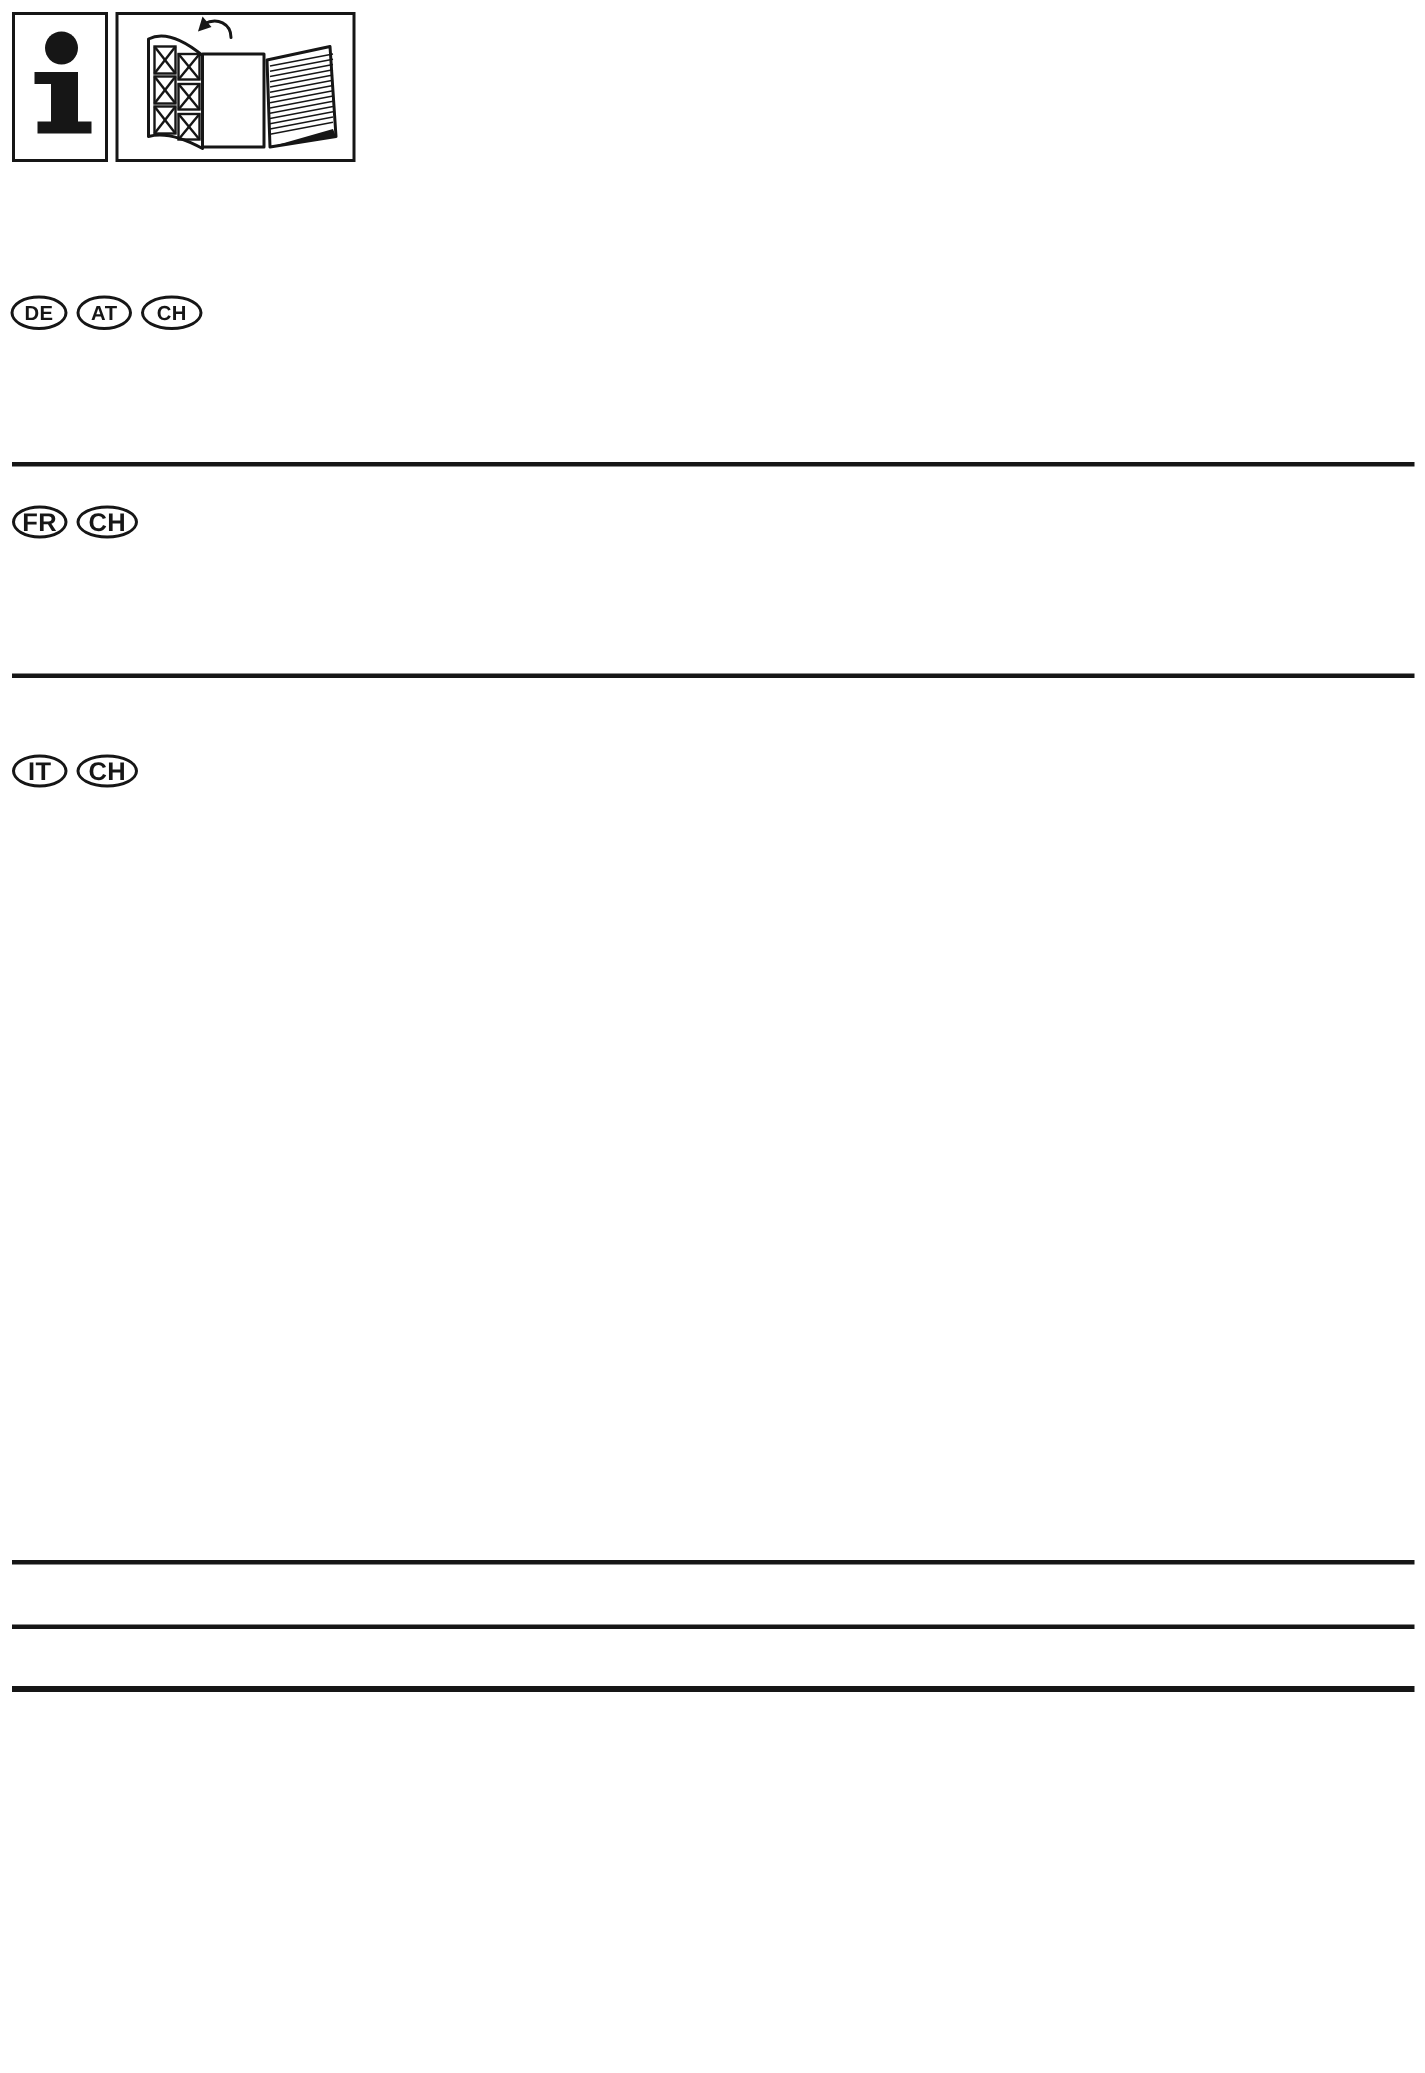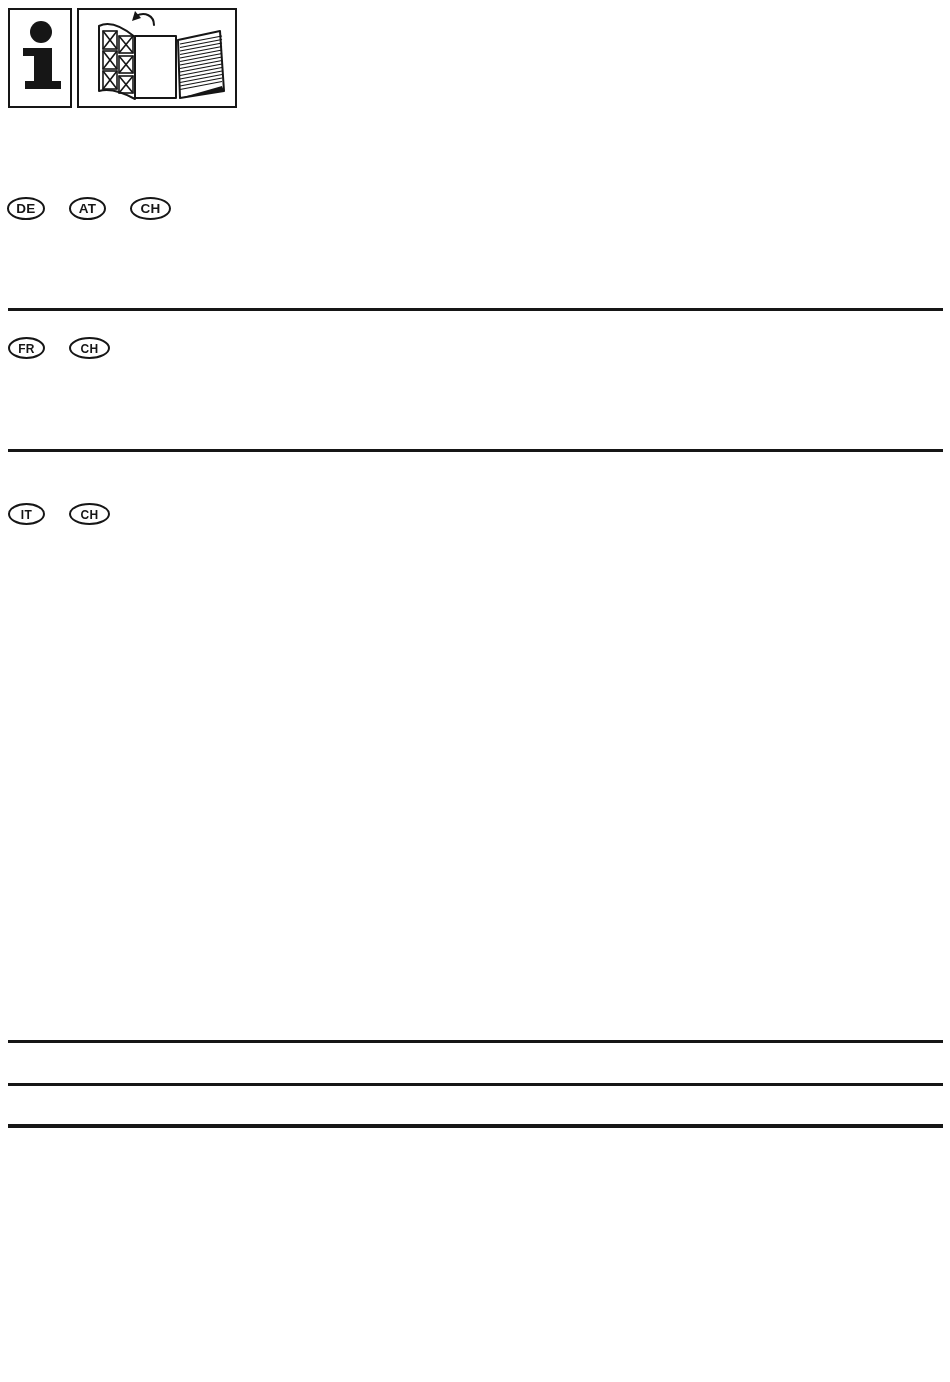--- a/index.html
+++ b/index.html
@@ -25,41 +25,41 @@
   .booklet-box{left:77px;top:8px;width:160px;height:100px;}
   .icon-box svg{display:block;width:100%;height:100%;}
   .ink-fill{fill:var(--ink);stroke:none;}
   .outline{fill:#ffffff;stroke:var(--ink);stroke-width:2;stroke-linejoin:round;}
   .cell rect,.cell line{fill:none;stroke:var(--ink);stroke-width:1.6;}
   .hatch line{stroke:var(--ink);stroke-width:1.1;}
   .arrow-line{fill:none;stroke:var(--ink);stroke-width:2;stroke-linecap:round;}
   .badge-row{
     position:absolute;
     display:flex;
-    gap:24px;
+    gap:6px;
   }
   .row-de-at-ch{left:7px;top:197px;}
   .row-fr-ch{left:8px;top:337px;}
   .row-it-ch{left:8px;top:503px;}
   .badge{
     display:flex;
     align-items:center;
     justify-content:center;
     height:23px;
     box-sizing:border-box;
     border:2px solid var(--ink);
     border-radius:50%;
     color:var(--ink);
     font-weight:bold;
     font-size:13.5px;
     letter-spacing:.3px;
     line-height:1;
     padding-top:1px;
   }
-  .badge-sm{height:22px;font-size:12px;}
+  .badge-sm{height:22px;font-size:17px;}
   .w-de{width:38px;}
   .w-at{width:37px;}
   .w-ch{width:41px;}
   .w-fr{width:37px;}
   .w-it{width:37px;}
   .rule{
     position:absolute;
     left:8px;
     width:935px;
     background:var(--ink);

